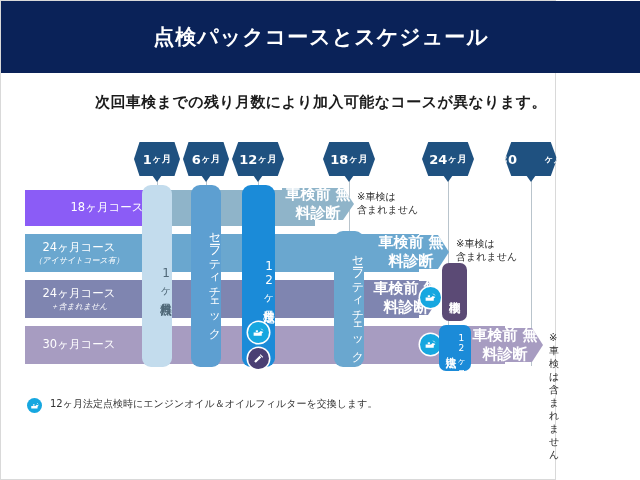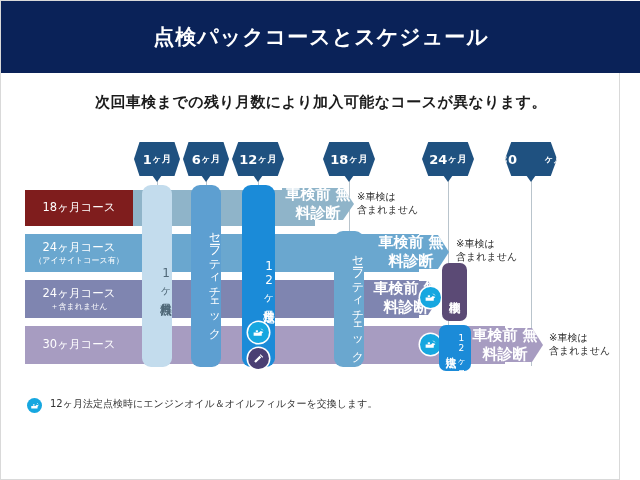--- a/index.html
+++ b/index.html
@@ -4,21 +4,21 @@
 <style>
   html,body{margin:0;padding:0;}
   body{
     width:640px;height:480px;
     background:#ffffff;
     font-family:"DejaVu Sans","Liberation Sans",sans-serif;
     overflow:hidden;
     position:relative;
   }
   #frame{
-    position:absolute;left:0;top:0;width:620px;height:480px;
+    position:absolute;left:0;top:0;width:556px;height:480px;
     border:1px solid #d9d9d9;box-sizing:border-box;background:#fff;
   }
 
   
   .header{
     position:absolute;left:0;top:0;width:640px;height:72px;
     background:#0a2258;
     display:flex;align-items:center;justify-content:center;
   }
   .header-title{
@@ -51,21 +51,21 @@
     border-top:7px solid #1f5180;
   }
 
   
   .courselabel{
     position:absolute;left:24px;width:108px;
     display:flex;flex-direction:column;align-items:center;justify-content:center;
     color:#ffffff;text-align:center;line-height:1.15;
   }
   .courselabel .main{font-size:11.5px;}
-  .courselabel .sub{font-size:8px;margin-top:1px;}
+  .courselabel .sub{font-size:8px;margin-top:1px;font-style:italic;}
 
   
   .band{position:absolute;left:24px;}
 
   
   .vpill{
     position:absolute;border-radius:9px;
     display:flex;align-items:flex-start;justify-content:center;
     padding-top:7px;box-sizing:border-box;
     color:#ffffff;font-size:12px;line-height:1.08;
@@ -190,21 +190,21 @@
   <div class="stem-arrow" style="left:252px;top:174px;"></div>
   <div class="stem-arrow" style="left:343px;top:174px;"></div>
   <div class="stem-arrow" style="left:442px;top:174px;"></div>
   <div class="stem-arrow" style="left:525px;top:174px;"></div>
 
   <div class="band" style="top:189px;height:36px;width:290px;background:#8fb4c9;"></div>
   <div class="band" style="top:233px;height:38px;width:394px;background:#6aa7cf;"></div>
   <div class="band" style="top:279px;height:38px;width:394px;background:#7f85b0;"></div>
   <div class="band" style="top:325px;height:38px;width:480px;background:#a79cc1;"></div>
 
-  <div class="courselabel" style="top:189px;height:36px;background:#7f1d1d;">
+  <div class="courselabel" style="top:189px;height:36px;background:#8b5cf6;padding-left:28px;">
     <div class="main">18ヶ月コース</div>
   </div>
   <div class="courselabel" style="top:233px;height:38px;background:#6aa7cf;">
     <div class="main">24ヶ月コース</div>
     <div class="sub">（アイサイトコース有）</div>
   </div>
   <div class="courselabel" style="top:279px;height:38px;background:#7f85b0;">
     <div class="main">24ヶ月コース</div>
     <div class="sub">＋含まれません</div>
   </div>

